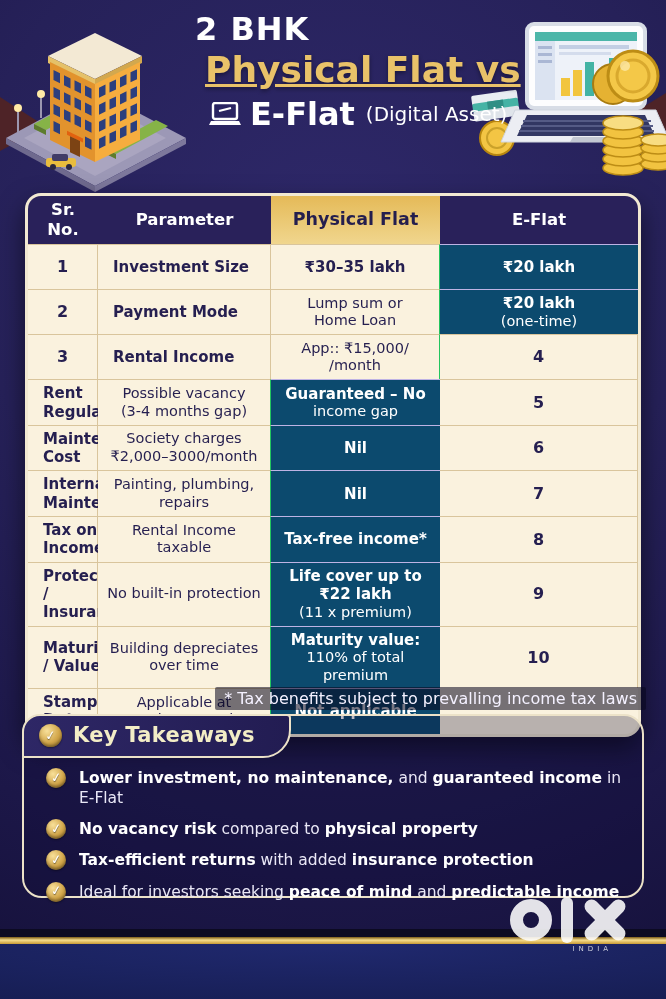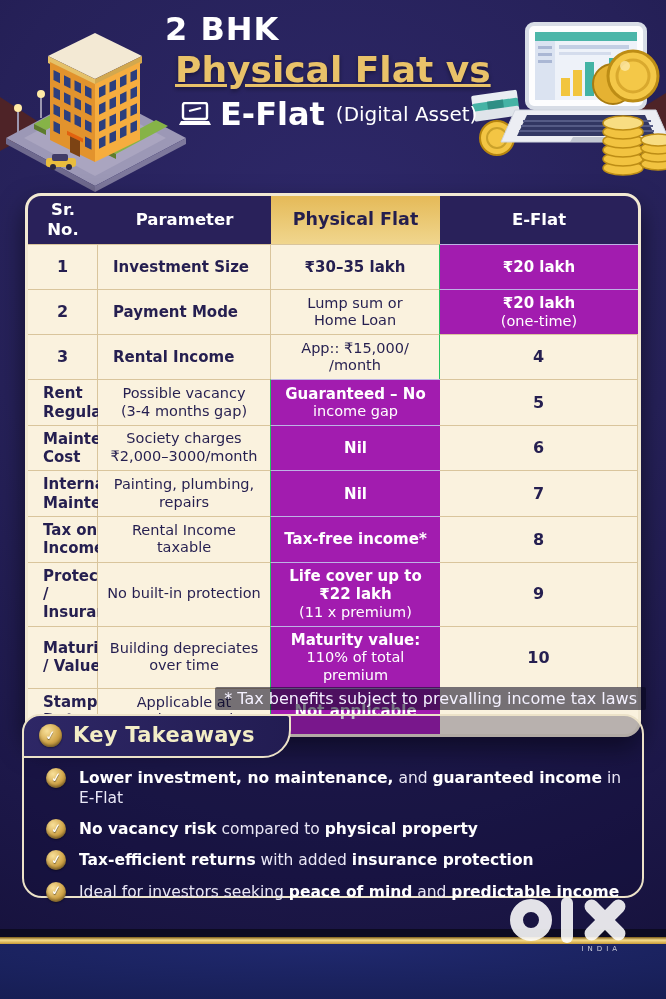--- a/index.html
+++ b/index.html
@@ -5,21 +5,21 @@
   html,body{margin:0;padding:0;background:#000;}
   .page{position:relative;width:666px;height:999px;overflow:hidden;
     font-family:"DejaVu Sans","Liberation Sans",sans-serif;
     background:radial-gradient(ellipse 130% 85% at 50% 24%, #2e2869 0%, #262159 42%, #1c1748 75%, #141038 100%);}
   
   .wedge-l{position:absolute;left:0;top:97px;width:46px;height:54px;background:#4e2327;
     clip-path:polygon(0 0,100% 55%,0 100%);}
   .wedge-r{position:absolute;right:0;top:93px;width:50px;height:56px;background:#4e2327;
     clip-path:polygon(100% 0,0 55%,100% 100%);}
   
-  .title{position:absolute;left:165px;top:10px;color:#fff;z-index:2;}
+  .title{position:absolute;left:195px;top:10px;color:#fff;z-index:2;}
   .t1{font-size:32px;font-weight:800;letter-spacing:1px;}
   .t2{font-size:36px;font-weight:800;color:#e9c269;margin:1px 0 0 10px;text-shadow:0 2px 4px rgba(0,0,0,.4);text-decoration:underline;}
   .t3{display:flex;align-items:center;gap:9px;margin:5px 0 0 14px;}
   .t3-main{font-size:32px;font-weight:800;}
   .t3-suffix{font-size:20px;font-weight:500;margin-left:2px;}
   
   .illu-building{position:absolute;left:0;top:16px;z-index:1;}
   .illu-laptop{position:absolute;right:0;top:12px;z-index:1;}
   
   .cmp-wrap{position:absolute;left:25px;top:193px;width:616px;z-index:2;}
@@ -28,21 +28,21 @@
     box-shadow:0 12px 26px rgba(0,0,0,.55);}
   .cell{min-height:45px;display:flex;flex-direction:column;justify-content:center;align-items:center;
     text-align:center;padding:4px 6px;box-sizing:border-box;line-height:1.22;}
   .head{background:#29215a;color:#fff;font-weight:bold;font-size:16.5px;min-height:40px;}
   .head.h2{background:linear-gradient(180deg,#e5ba58,#f0d68e);color:#241e4e;font-size:17.5px;}
   .cream{background:#faf2de;color:#251f50;border-top:1px solid #d9c59c;}
   .c0{font-weight:bold;font-size:16px;border-right:1px solid #d9c59c;}
   .c1{align-items:flex-start;text-align:left;padding-left:15px;font-weight:bold;font-size:15px;
     border-right:1px solid #d9c59c;}
   .c2{font-size:14.5px;border-right:1px solid #22c55e;}
-  .c3{background:#a21caf;color:#fff;font-size:14.5px;border-top:1px solid #beb3e4;}
+  .c3{background:#0c4a6e;color:#fff;font-size:14.5px;border-top:1px solid #beb3e4;}
   .ln{display:block;}
   .ln.b{font-weight:bold;font-size:15px;}
   .footnote{position:absolute;top:687px;right:20px;z-index:2;font-size:16px;color:#f4f1ff;
     background:rgba(8,5,30,.55);padding:2px 9px;border-radius:2px;}
   
   .panel{position:absolute;left:22px;top:714px;width:622px;height:184px;box-sizing:border-box;
     border:2px solid #ece2c8;border-radius:20px;background:rgba(16,12,52,.28);z-index:2;}
   .panel-tab{position:absolute;top:-2px;left:-2px;display:flex;align-items:center;gap:11px;
     padding:7px 34px 9px 15px;border:2px solid #ece2c8;border-radius:18px 4px 28px 0;
     background:linear-gradient(100deg,#2e2766,#221c52);}
@@ -67,21 +67,21 @@
     background:radial-gradient(ellipse 120% 160% at 50% 0%, #20296f, #161d52 80%);}
   
   .olx{position:absolute;right:38px;top:897px;z-index:5;display:flex;flex-direction:column;align-items:flex-end;}
   .olx-marks{display:flex;align-items:center;gap:9px;opacity:.88;}
   .olx-o{width:42px;height:42px;border:13px solid #fff;border-radius:50%;box-sizing:border-box;}
   .olx-l{width:12px;height:46px;background:#fff;border-radius:7px;}
   .olx-x{position:relative;width:46px;height:46px;}
   .olx-x::before,.olx-x::after{content:"";position:absolute;left:50%;top:50%;width:14px;height:52px;
     background:#fff;border-radius:8px;transform:translate(-50%,-50%) rotate(45deg);}
   .olx-x::after{transform:translate(-50%,-50%) rotate(-45deg);}
-  .olx-country{margin-top:2px;margin-right:7px;font-size:7px;letter-spacing:4px;color:#fff;opacity:.75;}
+  .olx-country{margin-top:2px;margin-right:16px;font-size:7px;letter-spacing:4px;color:#fff;opacity:.75;}
 </style>
 </head>
 <body>
 
 <div class="page">
 
   <div class="wedge-l"></div>
   <div class="wedge-r"></div>
 
   <svg class="illu-building" viewBox="0 0 190 178" width="190" height="178">

